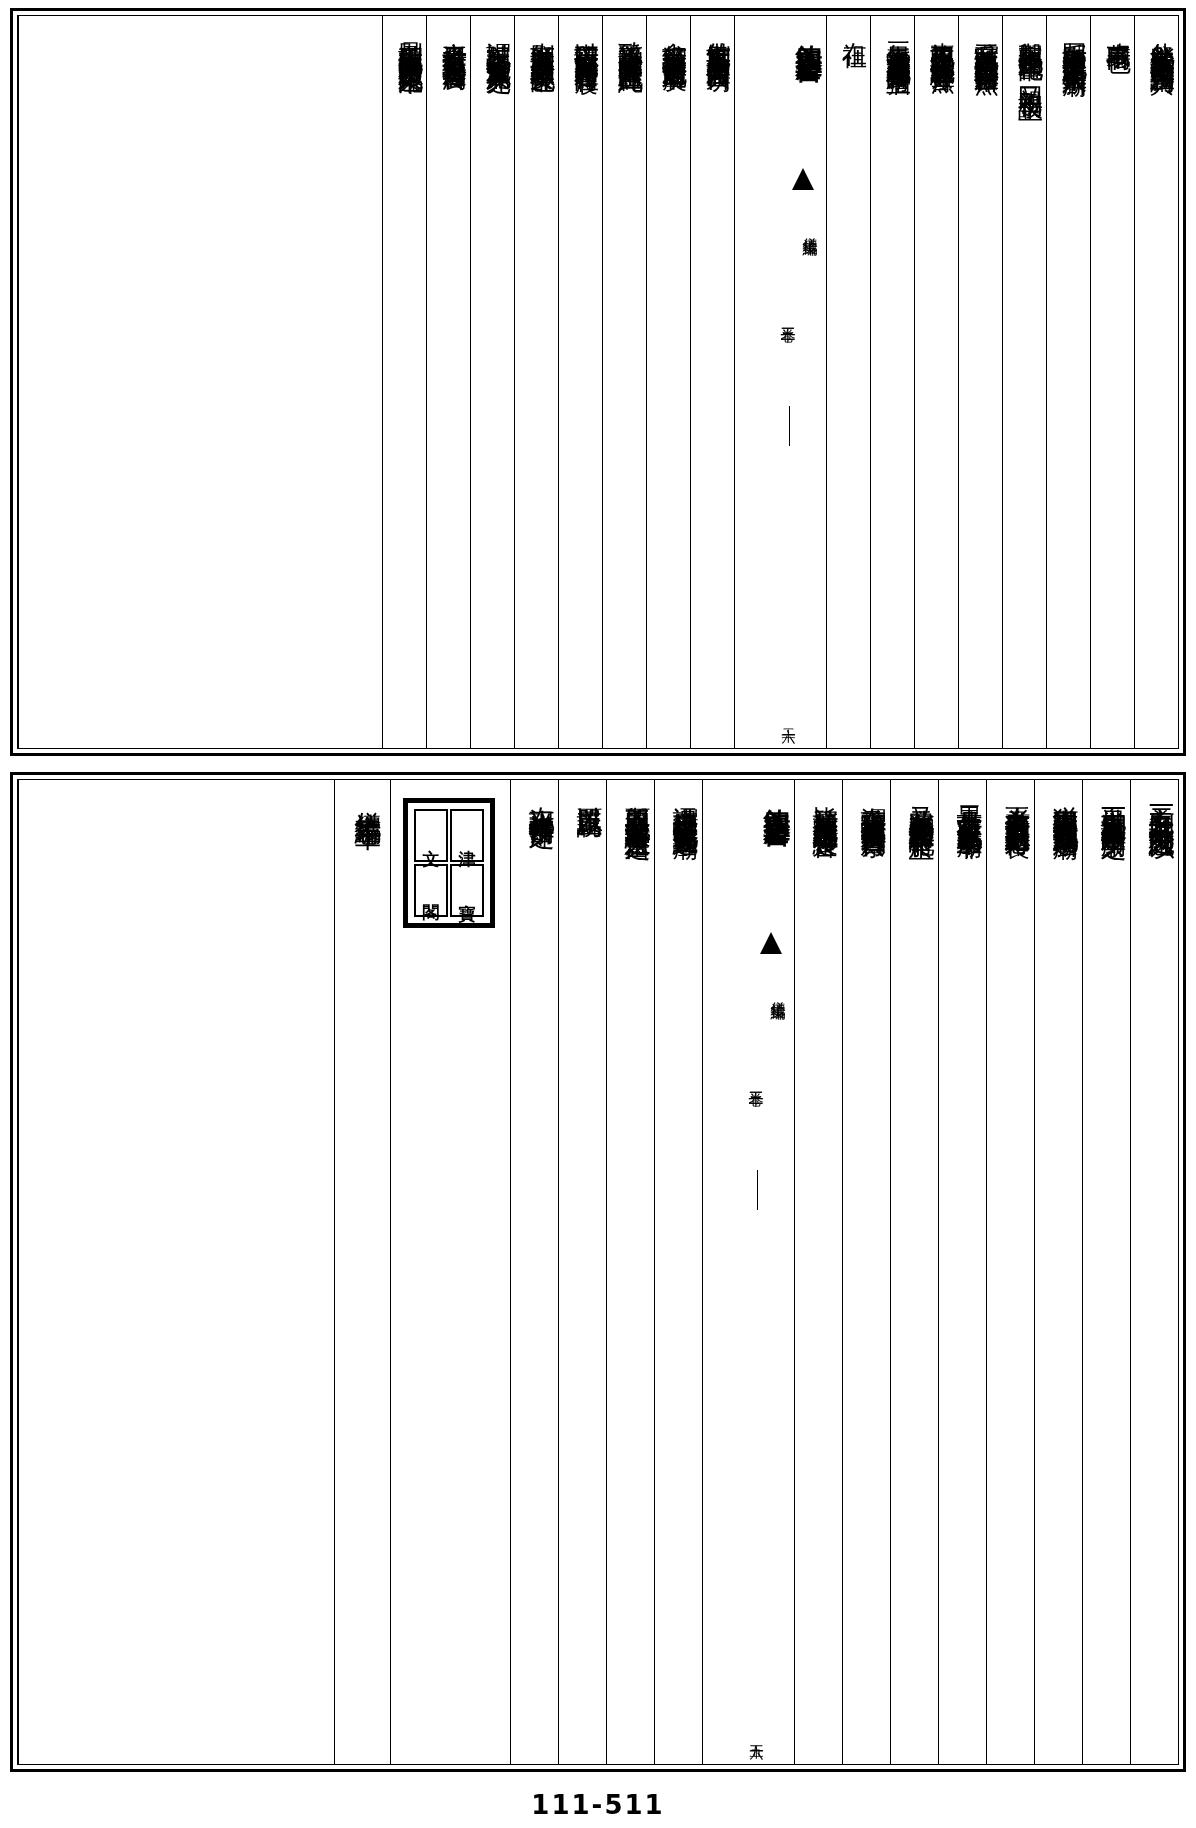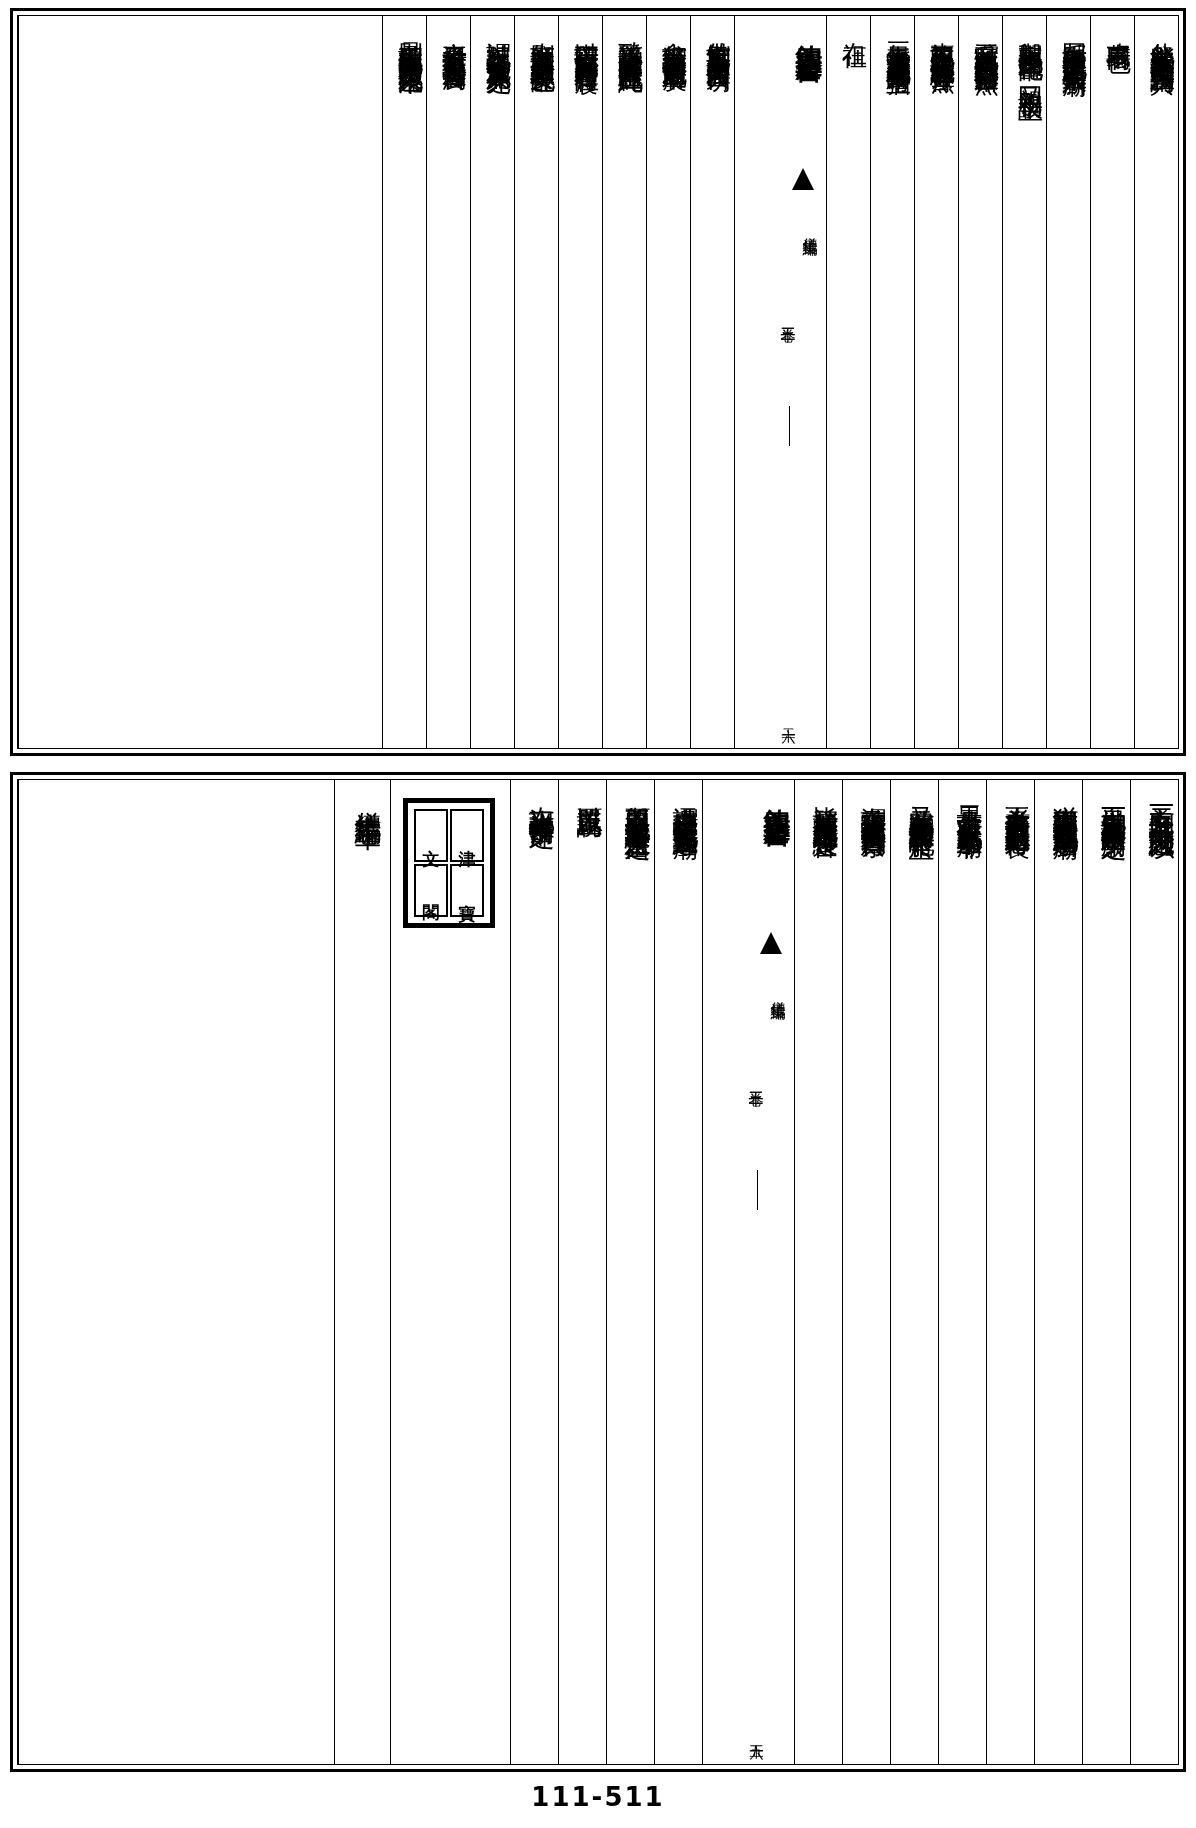--- a/index.html
+++ b/index.html
@@ -182,21 +182,21 @@
   .spacer-col {
     flex: 1 1 auto;
     border-left: 1px solid #000;
     box-sizing: border-box;
   }
   .footer {
     text-align: center;
     font-size: 26px;
     font-weight: bold;
     letter-spacing: 2px;
-    margin-top: 10px;
+    margin-top: 18px;
     font-family: "DejaVu Sans", "Liberation Sans", sans-serif;
   }
 </style>
 </head>
 <body>
 
 <div class="page">
 
   <div class="block top">
     <div class="block-inner">

